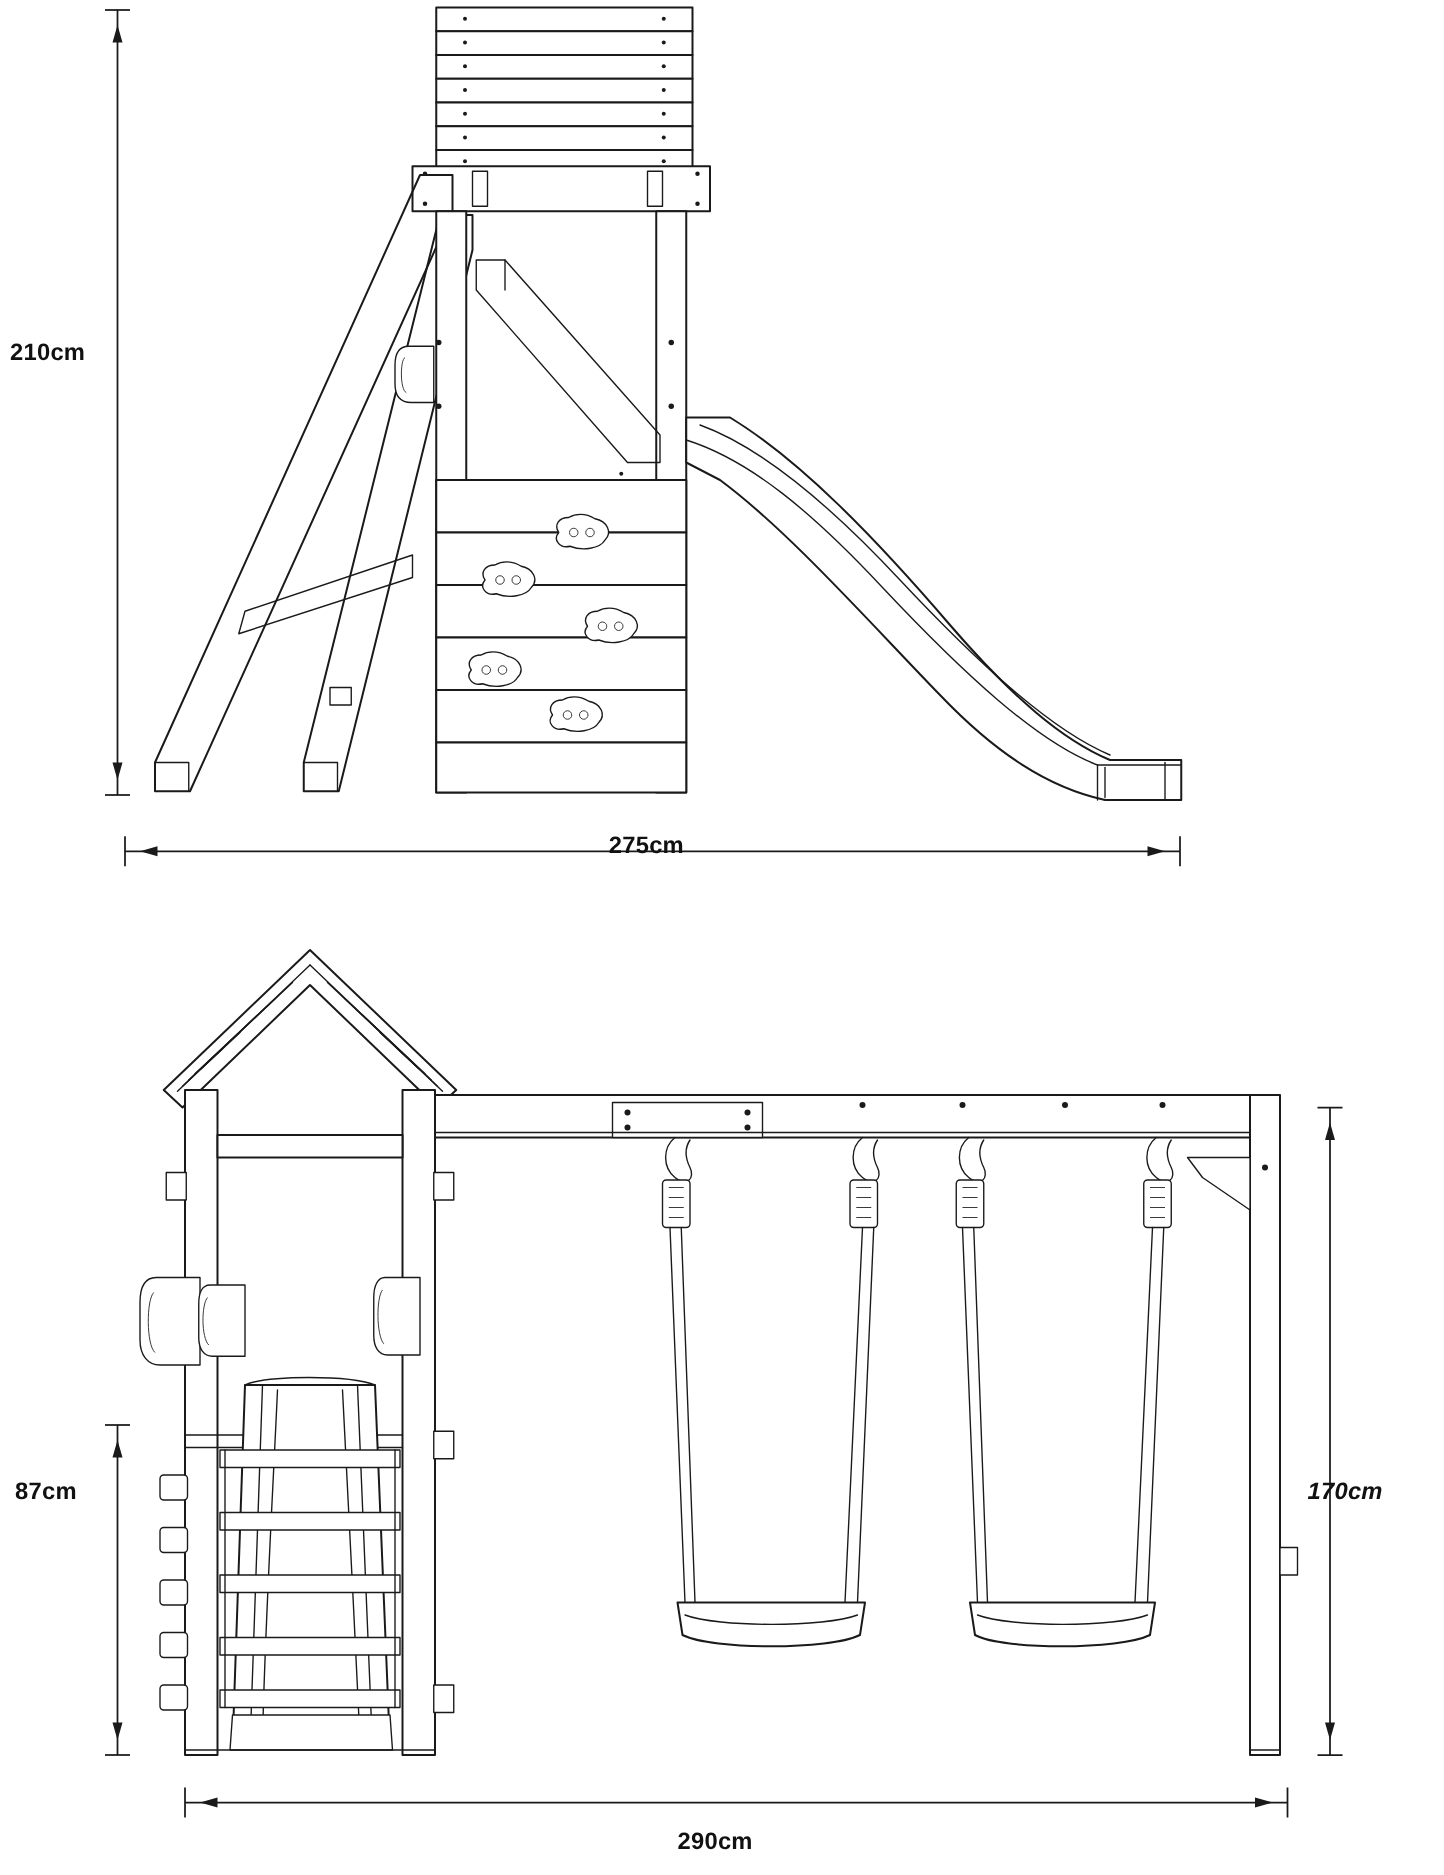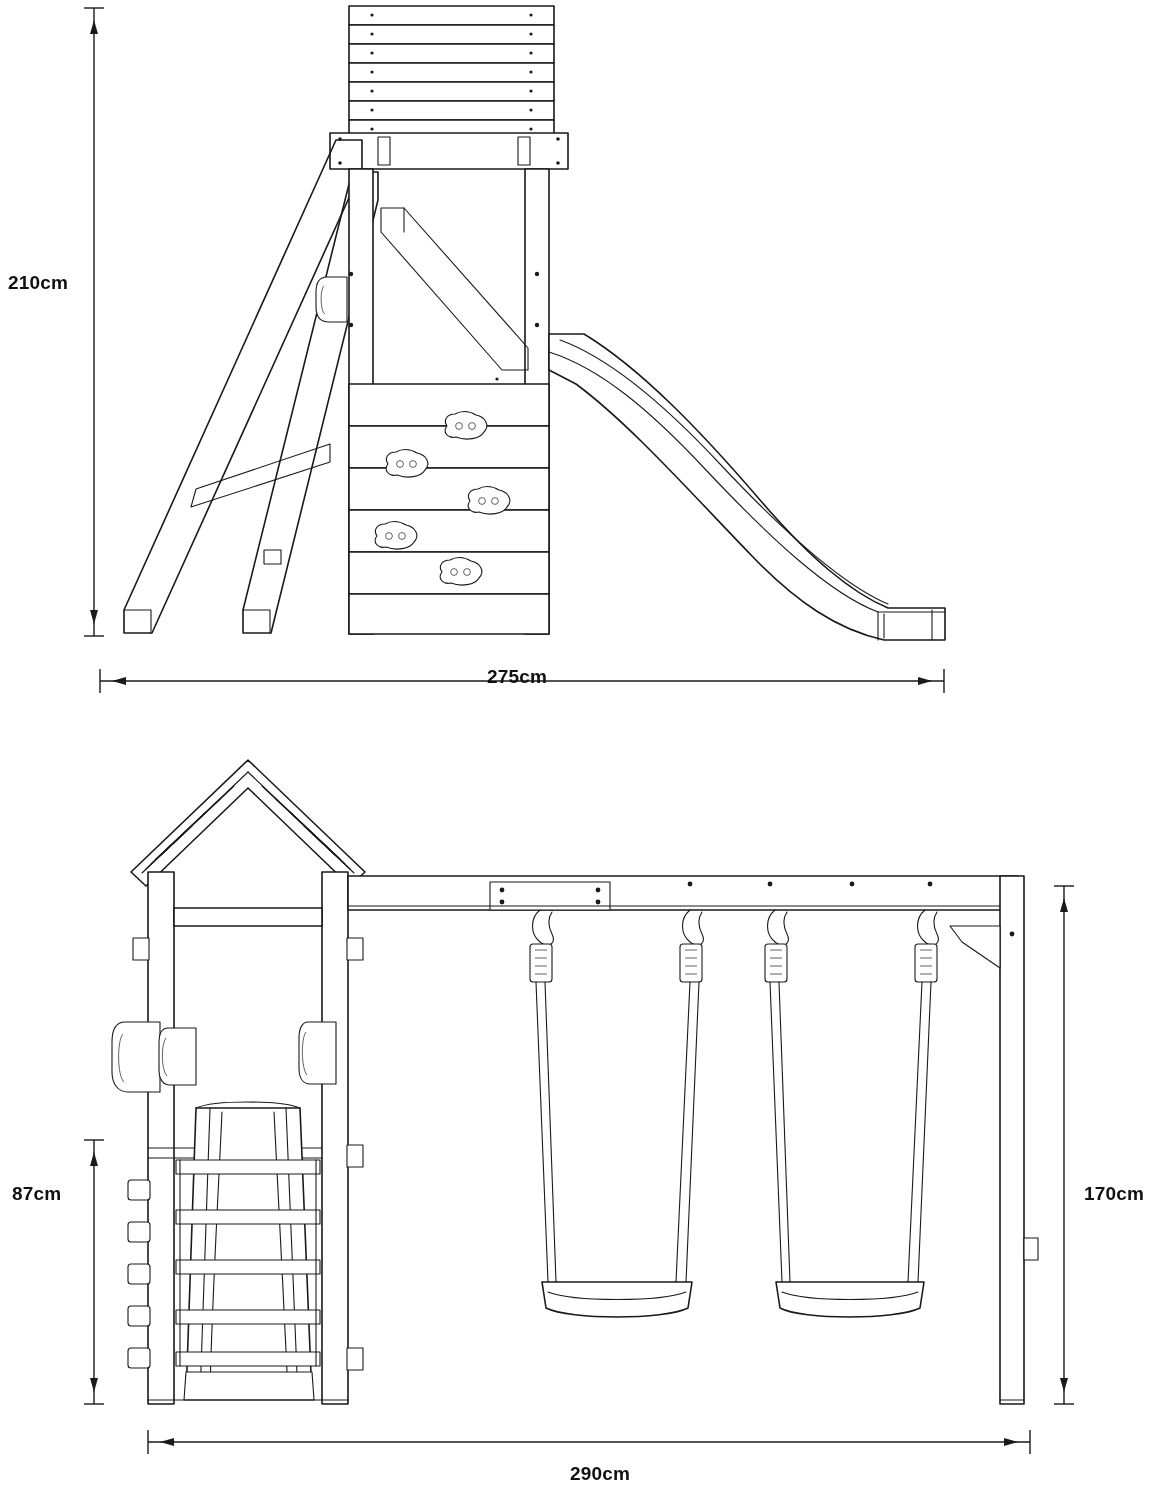--- a/index.html
+++ b/index.html
@@ -400,17 +400,17 @@
     </g>
 
   </svg>
 
   <div class="dim-label" style="left:8px; top:272px;">210cm</div>
 
   <div class="dim-label" style="left:487px; top:666px;">275cm</div>
 
   <div class="dim-label" style="left:12px; top:1183px;">87cm</div>
 
-  <div class="dim-label" style="left:1084px; top:1183px;">170cm</div>
-
-  <div class="dim-label" style="left:542px; top:1463px;margin-left:28px;">290cm</div>
+  <div class="dim-label" style="left:1046px; top:1183px;font-style:italic;">170cm</div>
+
+  <div class="dim-label" style="left:542px; top:1463px;">290cm</div>
 
 </div>
 
 </body></html>

